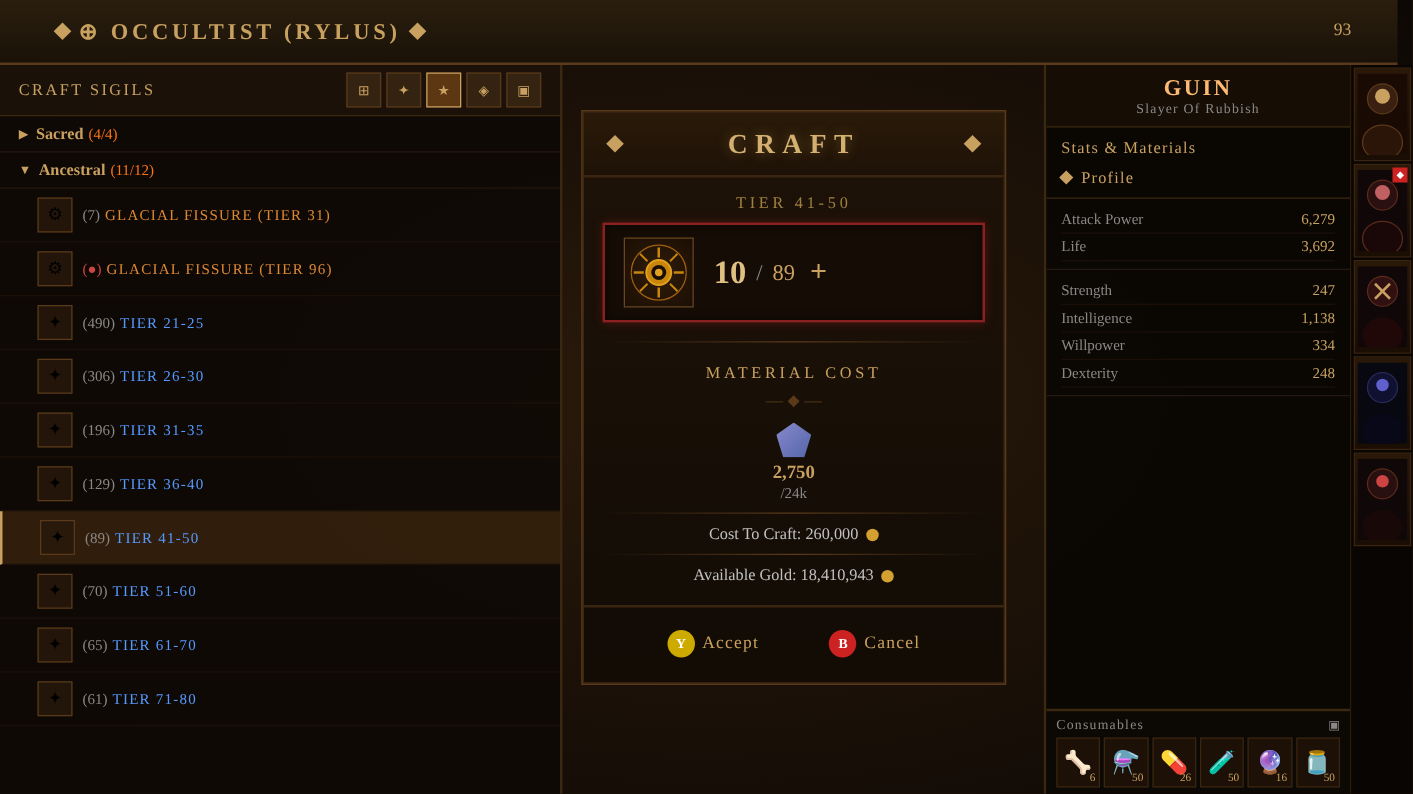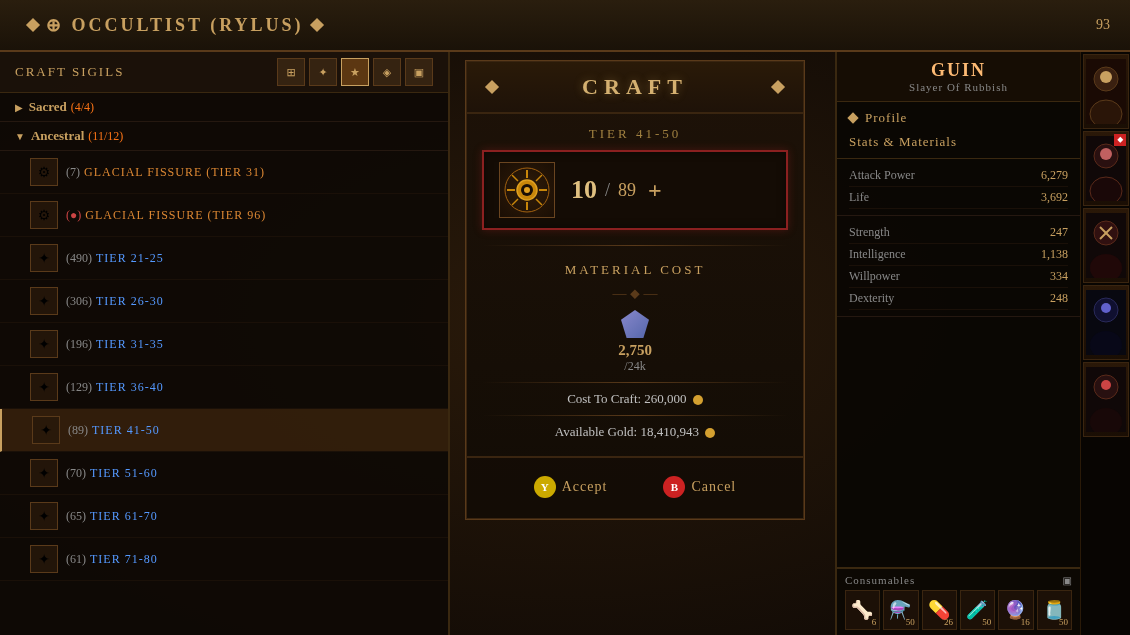--- a/index.html
+++ b/index.html
@@ -18,28 +18,28 @@
       position: absolute;
       inset: 0;
       background: radial-gradient(ellipse at 50% 50%, #2a1a0a 0%, #0d0805 100%);
     }
 
     
     .top-bar {
       position: absolute;
       top: 0;
       left: 0;
-      right: 0;
+      right: 12px;
       height: 52px;
       background: linear-gradient(180deg, #2a1e0e 0%, #1a1208 100%);
       border-bottom: 2px solid #5a3a1a;
       display: flex;
       align-items: center;
       justify-content: space-between;
-      padding: 0 20px;
+      padding: 0 37px;
       z-index: 10;
     }
 
     .top-bar-title {
       color: #c8a060;
       font-size: 18px;
       letter-spacing: 3px;
       text-transform: uppercase;
       font-weight: bold;
     }
@@ -182,21 +182,21 @@
     
     .craft-dialog {
       position: absolute;
       top: 52px;
       left: 455px;
       width: 360px;
       bottom: 0;
       display: flex;
       align-items: flex-start;
       justify-content: center;
-      padding-top: 8px;
+      padding-top: 36px;
     }
 
     .craft-panel {
       width: 340px;
       background: linear-gradient(180deg, #1e1208 0%, #120c05 100%);
       border: 2px solid #5a3a1a;
       position: relative;
     }
 
     .craft-panel::before {
@@ -752,25 +752,25 @@
 
 <div class="right-panel" style="right: 50px; width: 245px;">
 
   <div class="right-top">
     <div class="char-name">GUIN</div>
     <div class="char-title">Slayer Of Rubbish</div>
   </div>
 
   <div class="profile-section">
     <div class="profile-btn">
+      <span class="profile-label">Stats &amp; Materials</span>
+    </div>
+    <div class="profile-btn">
       <div class="profile-diamond"></div>
       <span class="profile-label">Profile</span>
-    </div>
-    <div class="profile-btn">
-      <span class="profile-label">Stats &amp; Materials</span>
     </div>
   </div>
 
   <div class="right-stats">
     <div class="stat-row">
       <span class="stat-name">Attack Power</span>
       <span class="stat-value">6,279</span>
     </div>
     <div class="stat-row">
       <span class="stat-name">Life</span>

